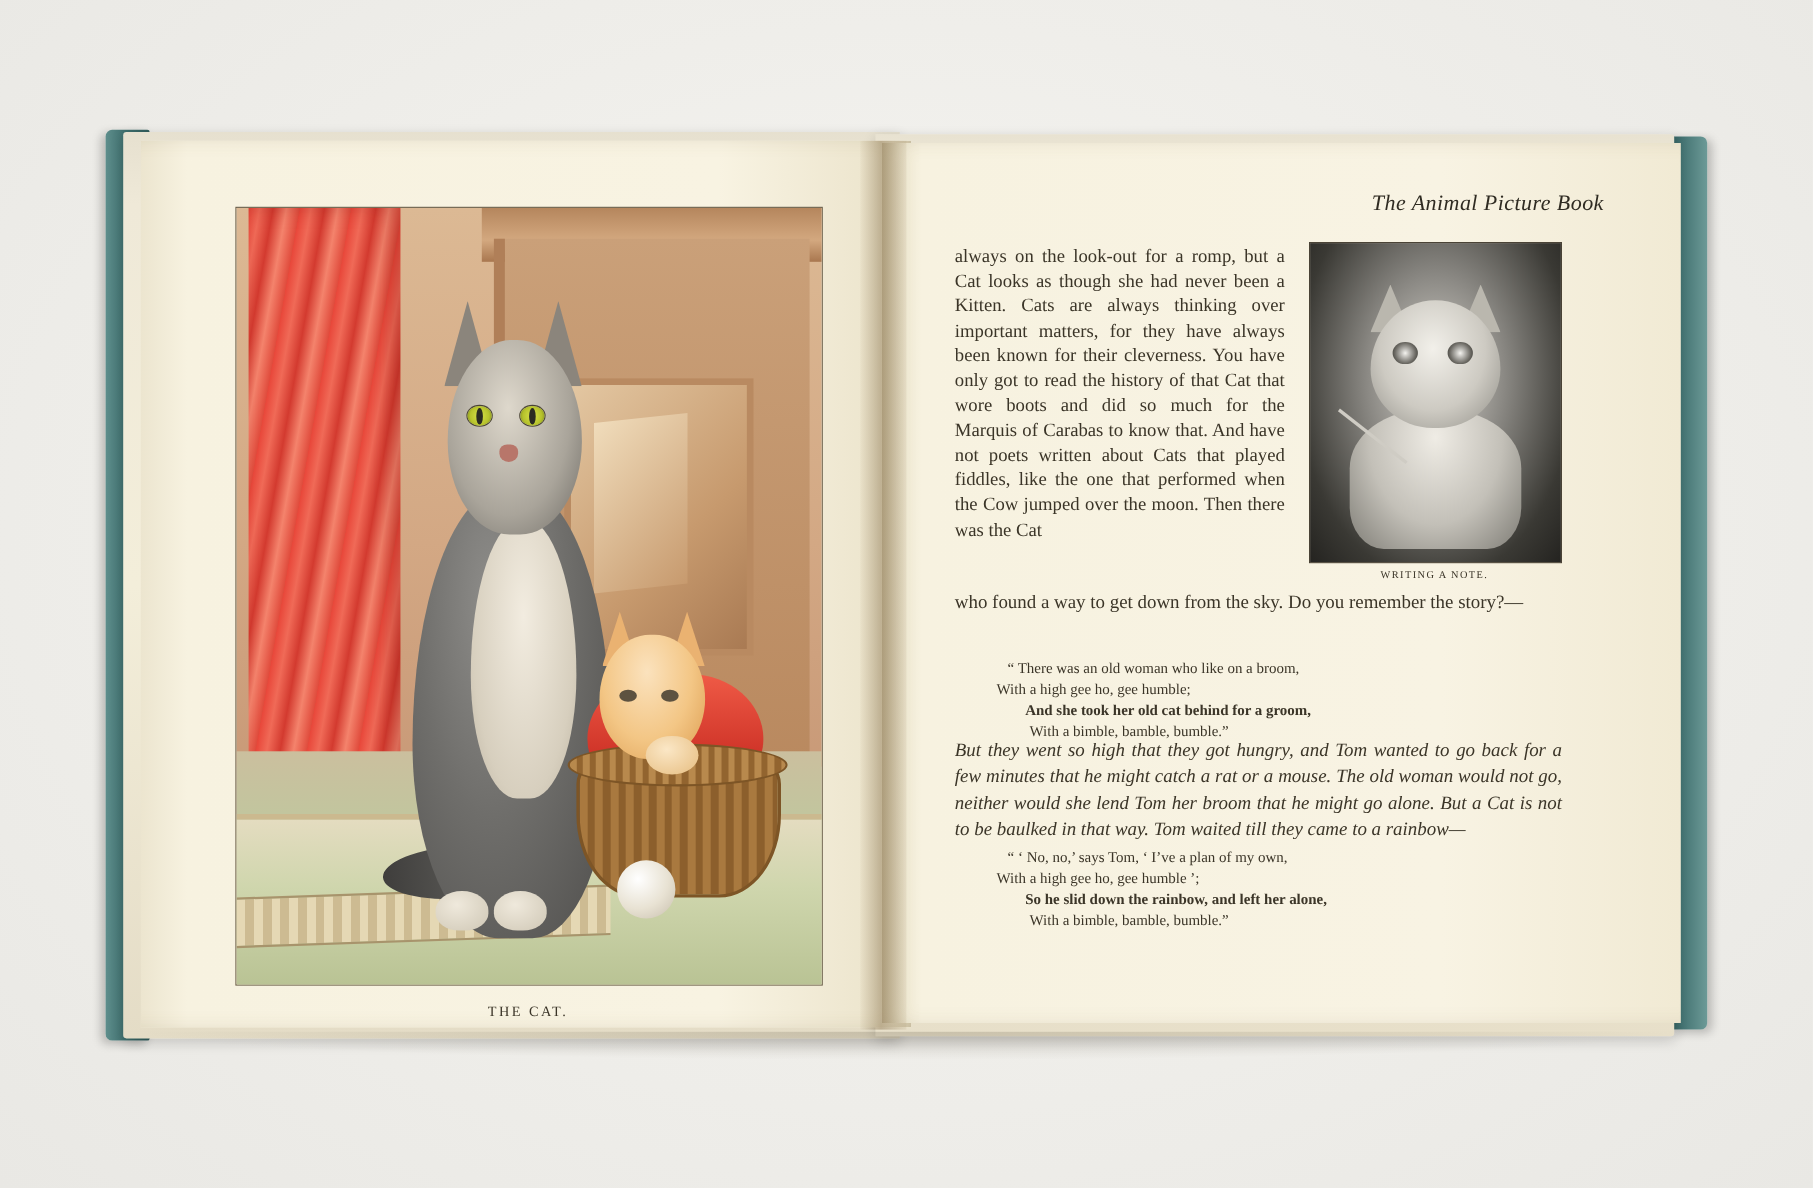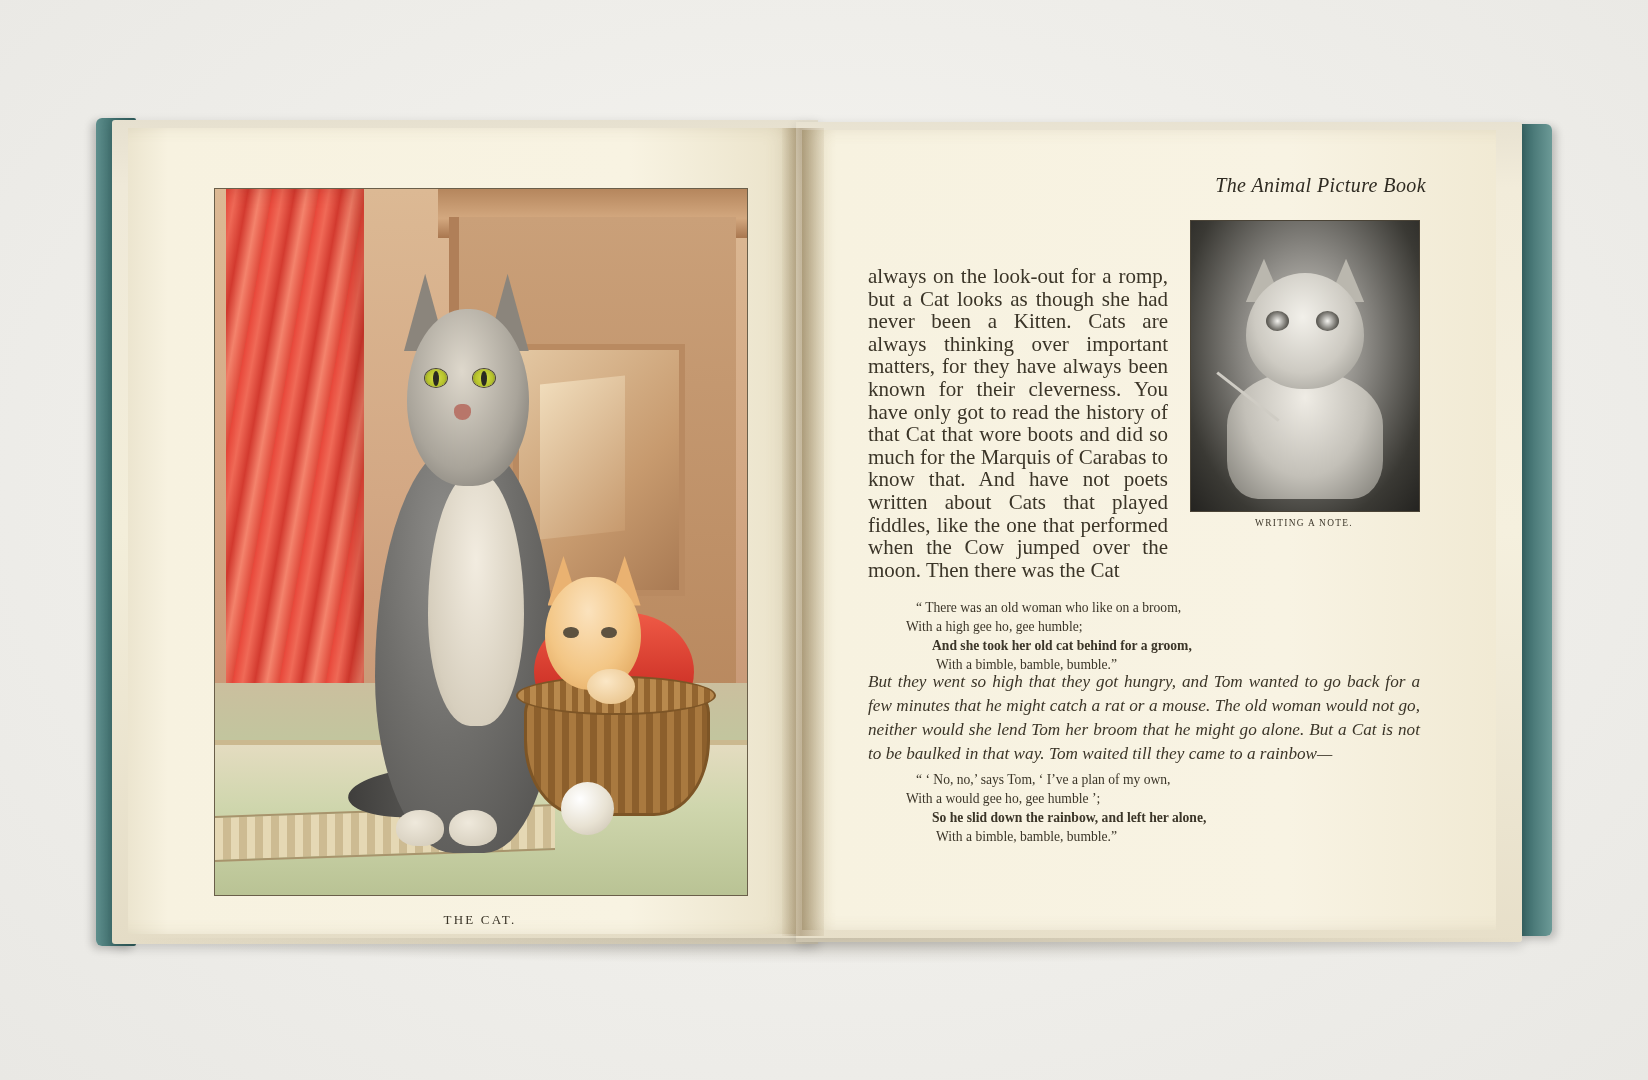--- a/index.html
+++ b/index.html
@@ -60,20 +60,21 @@
     width: 726px; height: 820px;
     background: linear-gradient(180deg, #e8e2d1 0%, #f2ecda 8%, #f5f0de 50%, #e7dfc9 100%);
     box-shadow: 0 4px 12px rgba(0,0,0,0.16);
     border-radius: 0 3px 3px 0;
   }
 
   
   .page {
     position: absolute;
     background: #f6f1de;
+    padding-left: 32px;
   }
   .page-left {
     left: 32px; top: 18px;
     width: 668px; height: 806px;
     background:
       linear-gradient(90deg, #ece5cf 0%, #f7f2e0 6%, #f8f3e2 75%, #eae2c9 100%);
     box-shadow: inset -16px 0 26px -14px rgba(120,100,60,0.45);
   }
   .page-right {
     left: 706px; top: 20px;
@@ -275,26 +276,25 @@
     font-size: 20px;
     letter-spacing: 0.4px;
     color: #2f2b22;
   }
 
   .col-text {
     position: absolute;
     left: 66px;
     top: 92px;
     width: 300px;
-    font-size: 21px;
+    font-size: 17px;
     line-height: 22.6px;
     color: #3b3528;
     text-align: justify;
     text-justify: inter-word;
-    margin-top: 43px;
   }
 
   .halftone {
     position: absolute;
     left: 388px;
     top: 90px;
     width: 228px;
     height: 290px;
     border: 1px solid #4a4336;
     background:
@@ -458,33 +458,34 @@
         <div class="ht-ear-r"></div>
         <div class="ht-body"></div>
         <div class="ht-cat-head"></div>
         <div class="ht-eye-l"></div>
         <div class="ht-eye-r"></div>
         <div class="ht-pen"></div>
       </div>
 
       <div class="ht-caption">WRITING A NOTE.</div>
 
+      <div class="wide-text">who found a way to get down from the sky. Do you remember the story?—</div>
 
       <div class="verse verse-1">
         <div class="v1">“ There was an old woman who like on a broom,</div>
         <div class="v2">With a high gee ho, gee humble;</div>
         <div class="v3">And she took her old cat behind for a groom,</div>
         <div class="v4">With a bimble, bamble, bumble.”</div>
       </div>
 
       <div class="wide-text-2">But they went so high that they got hungry, and Tom wanted to go back for a few minutes that he might catch a rat or a mouse. The old woman would not go, neither would she lend Tom her broom that he might go alone. But a Cat is not to be baulked in that way. Tom waited till they came to a rainbow—</div>
 
       <div class="verse verse-2">
         <div class="v1">“ ‘ No, no,’ says Tom, ‘ I’ve a plan of my own,</div>
-        <div class="v2">With a would gee ho, gee humble ’;</div>
+        <div class="v2">With a high gee ho, gee humble ’;</div>
         <div class="v3">So he slid down the rainbow, and left her alone,</div>
         <div class="v4">With a bimble, bamble, bumble.”</div>
       </div>
     </div>
 
     <div class="gutter"></div>
   </div>
 
   <div class="shadow-under"></div>
 </div>

